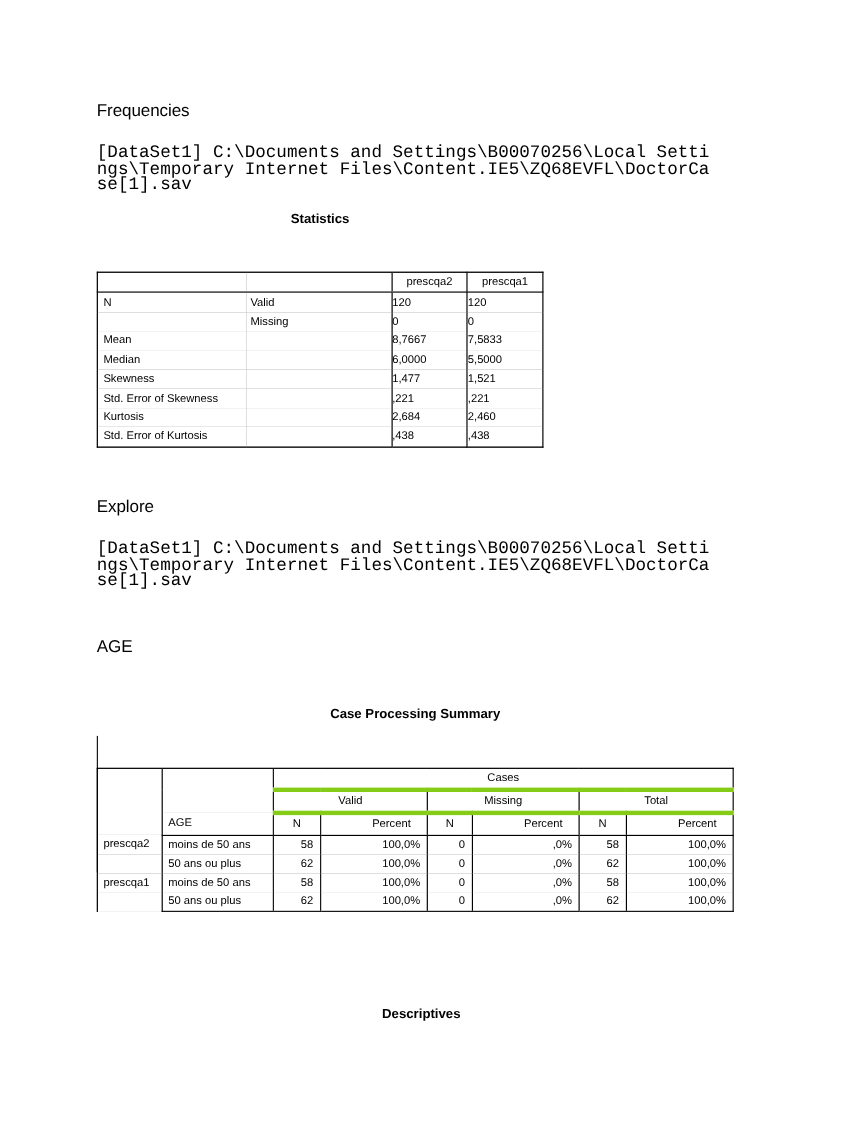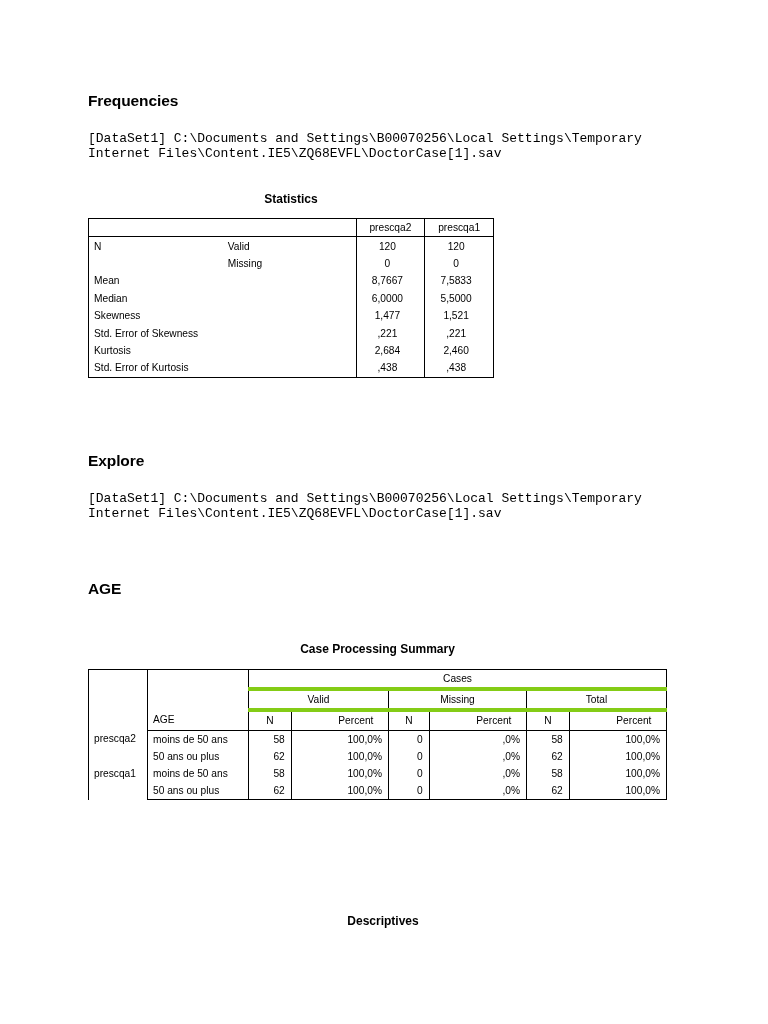--- a/index.html
+++ b/index.html
@@ -20,32 +20,32 @@
     left: 0; top: 0;
     width: 768px;
     height: 1024px;
   }
 
   
   .sec-heading {
     position: absolute;
     left: 88px;
     font-size: 15.5px;
-    font-weight: bold;
+    font-weight: normal;
     letter-spacing: -0.1px;
     white-space: nowrap;
   }
 
   
   .dataset-line {
     position: absolute;
     left: 88px;
     width: 560px;
     font-family: "Liberation Mono", "DejaVu Sans Mono", monospace;
-    font-size: 13px;
+    font-size: 16px;
     line-height: 14.5px;
     white-space: pre-wrap;
     word-break: break-all;
   }
 
   
   .tbl-caption {
     position: absolute;
     font-size: 12px;
     font-weight: bold;
@@ -53,20 +53,21 @@
     white-space: nowrap;
   }
 
   
   .spss {
     position: absolute;
     border-collapse: collapse;
     font-size: 10.2px;
     color: #000;
     background: #737373;
+    margin-top: 29px;
   }
   .spss td, .spss th {
     padding: 0;
     font-weight: normal;
     vertical-align: middle;
     background: #fff;
   }
   .tline { border-top: 1.6px solid #000; }
   .bline { border-bottom: 1.6px solid #000; }
   .lline { border-left: 1.6px solid #000; }
@@ -82,21 +83,21 @@
     padding-left: 5px;
     text-align: left;
     white-space: nowrap;
   }
   #statistics-table .sub {
     padding-left: 4px;
     text-align: left;
     white-space: nowrap;
   }
   #statistics-table .num {
-    text-align: center;
+    text-align: left;
     padding-right: 6px;
     white-space: nowrap;
   }
   #statistics-table .colhead {
     text-align: center;
     height: 17px;
     white-space: nowrap;
   }
   #statistics-table .c-lbl { width: 135px; }
   #statistics-table .c-sub { width: 133px; }

